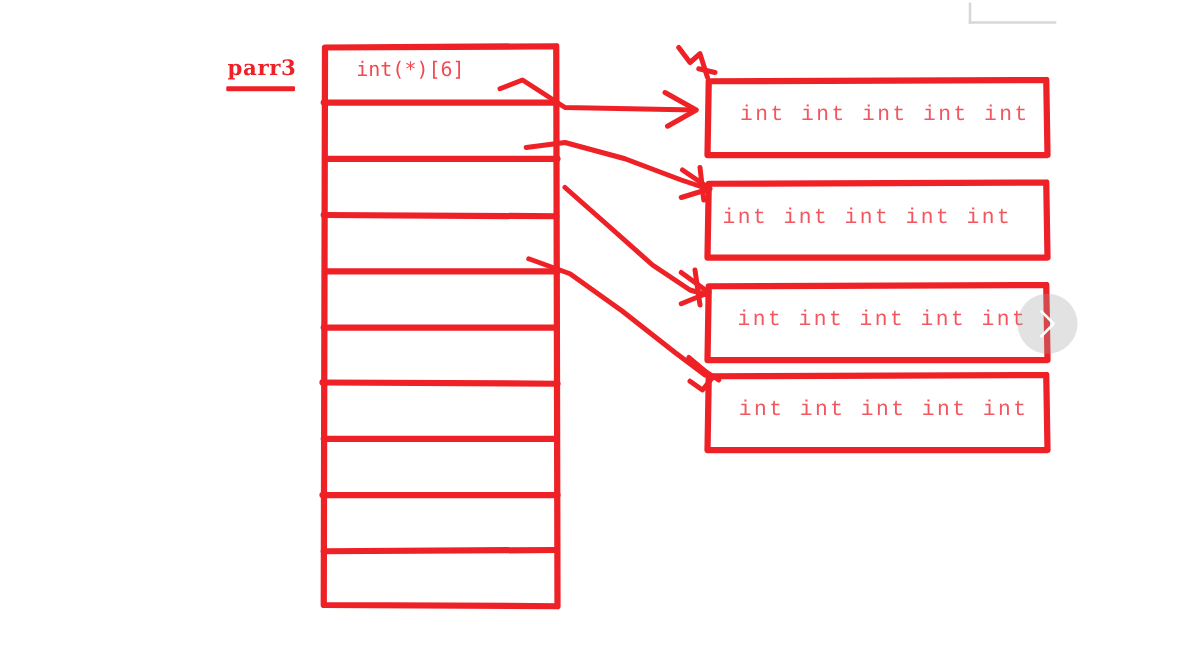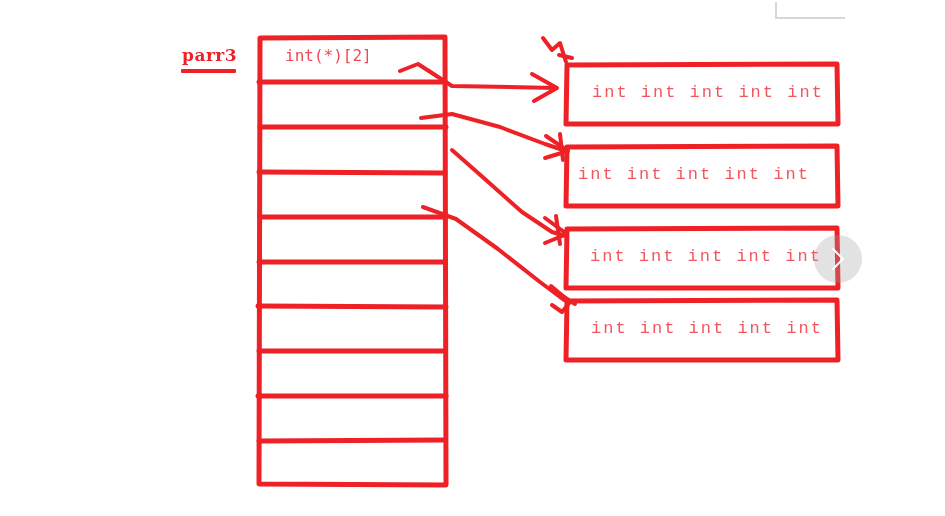--- a/index.html
+++ b/index.html
@@ -155,21 +155,21 @@
       <path d="M423,207 L456,219 L498,249 L540,282 L564,300"></path>
       <path d="M551,286 L570,302 L562,312 L552,305"></path>
       <path d="M553,290 L575,304"></path>
     </g>
 
   </svg>
 
   <div class="label-parr3">parr3</div>
   <div class="label-parr3-underline"></div>
 
-  <div class="ptr-text">int(*)[2]</div>
+  <div class="ptr-text">int(*)[6]</div>
 
   <div class="int-row-text" style="left:592px; top:83px;">int int int int int</div>
   <div class="int-row-text" style="left:578px; top:165px;">int int int int int</div>
   <div class="int-row-text" style="left:590px; top:247px;">int int int int int</div>
   <div class="int-row-text" style="left:591px; top:319px;">int int int int int</div>
 
   <div class="carousel-next">
     <svg width="20" height="26" viewBox="0 0 20 26">
       <path d="M5,3 L15,13 L5,23" fill="none" stroke="#ffffff" stroke-width="2" stroke-linecap="round" stroke-linejoin="round"></path>
     </svg>

